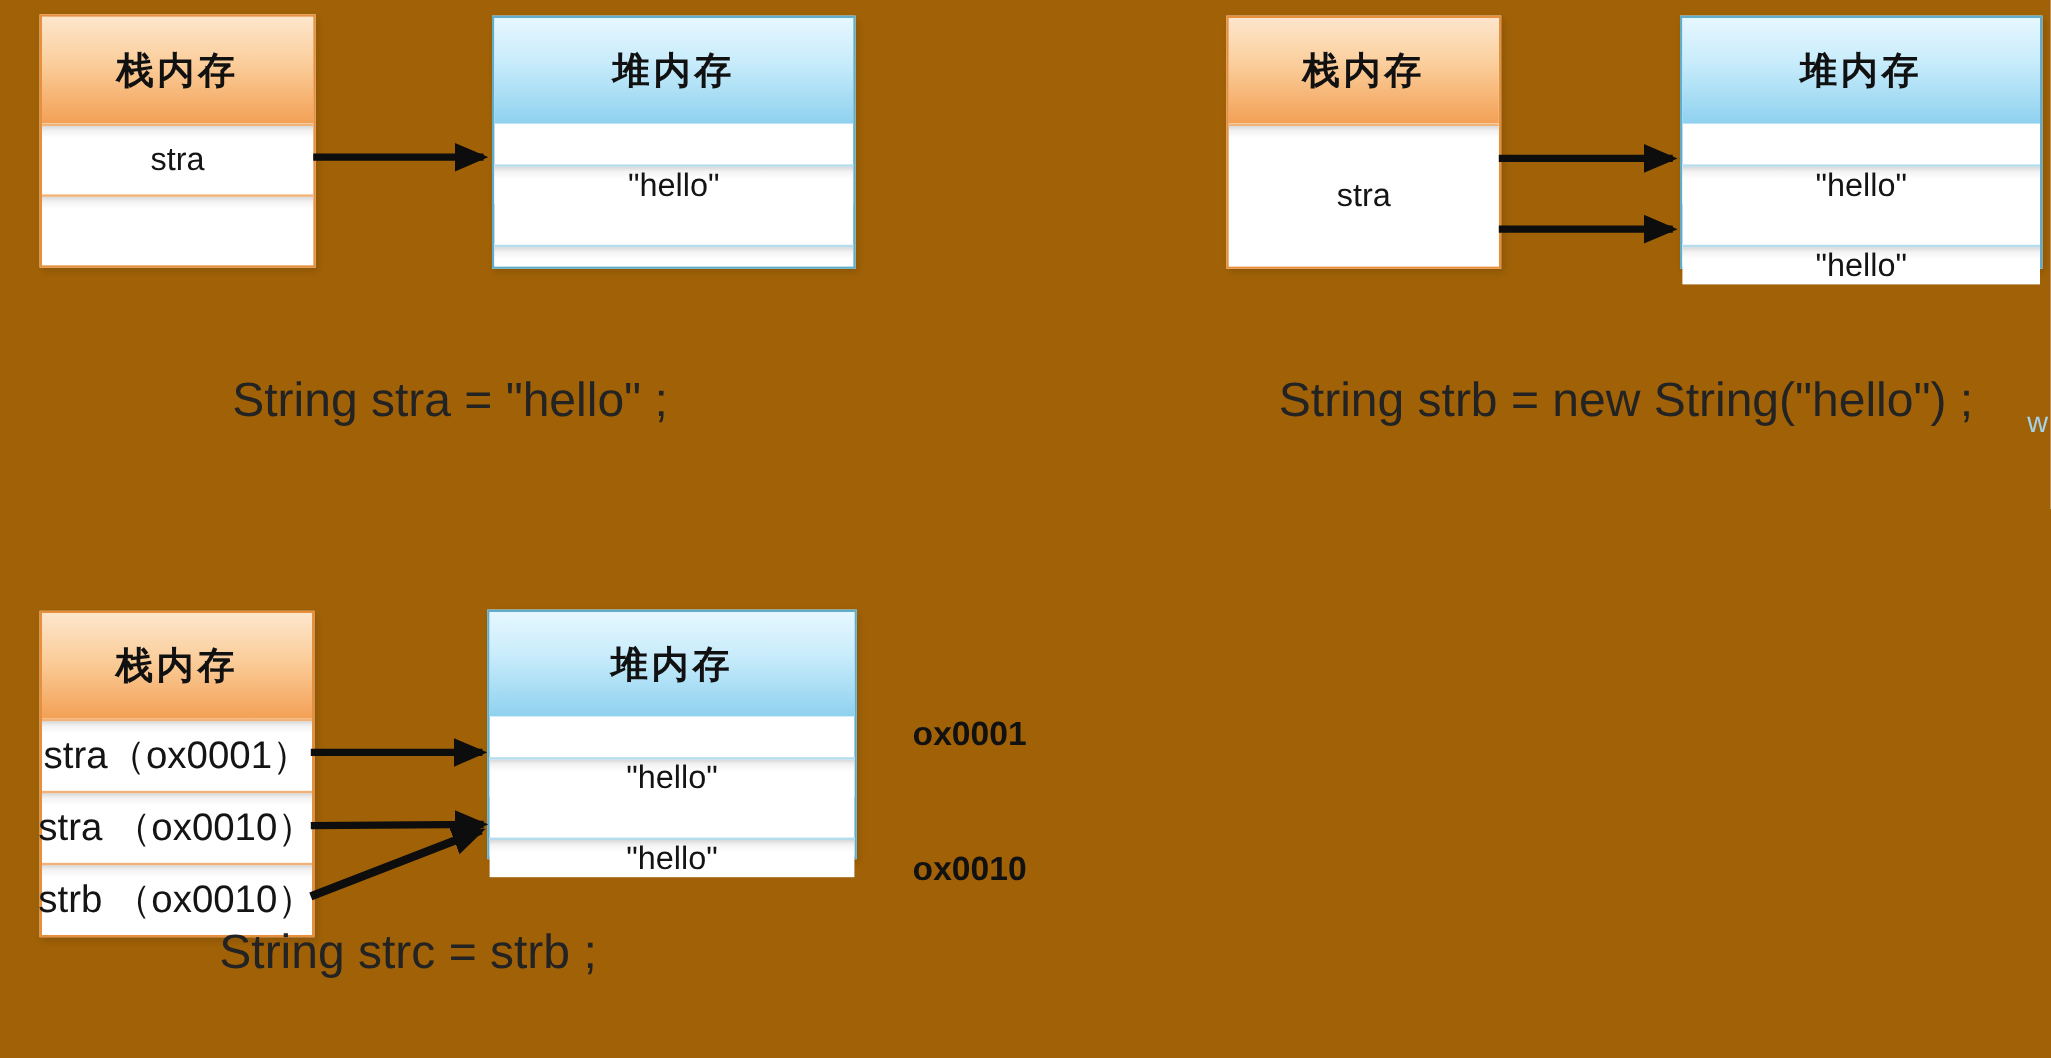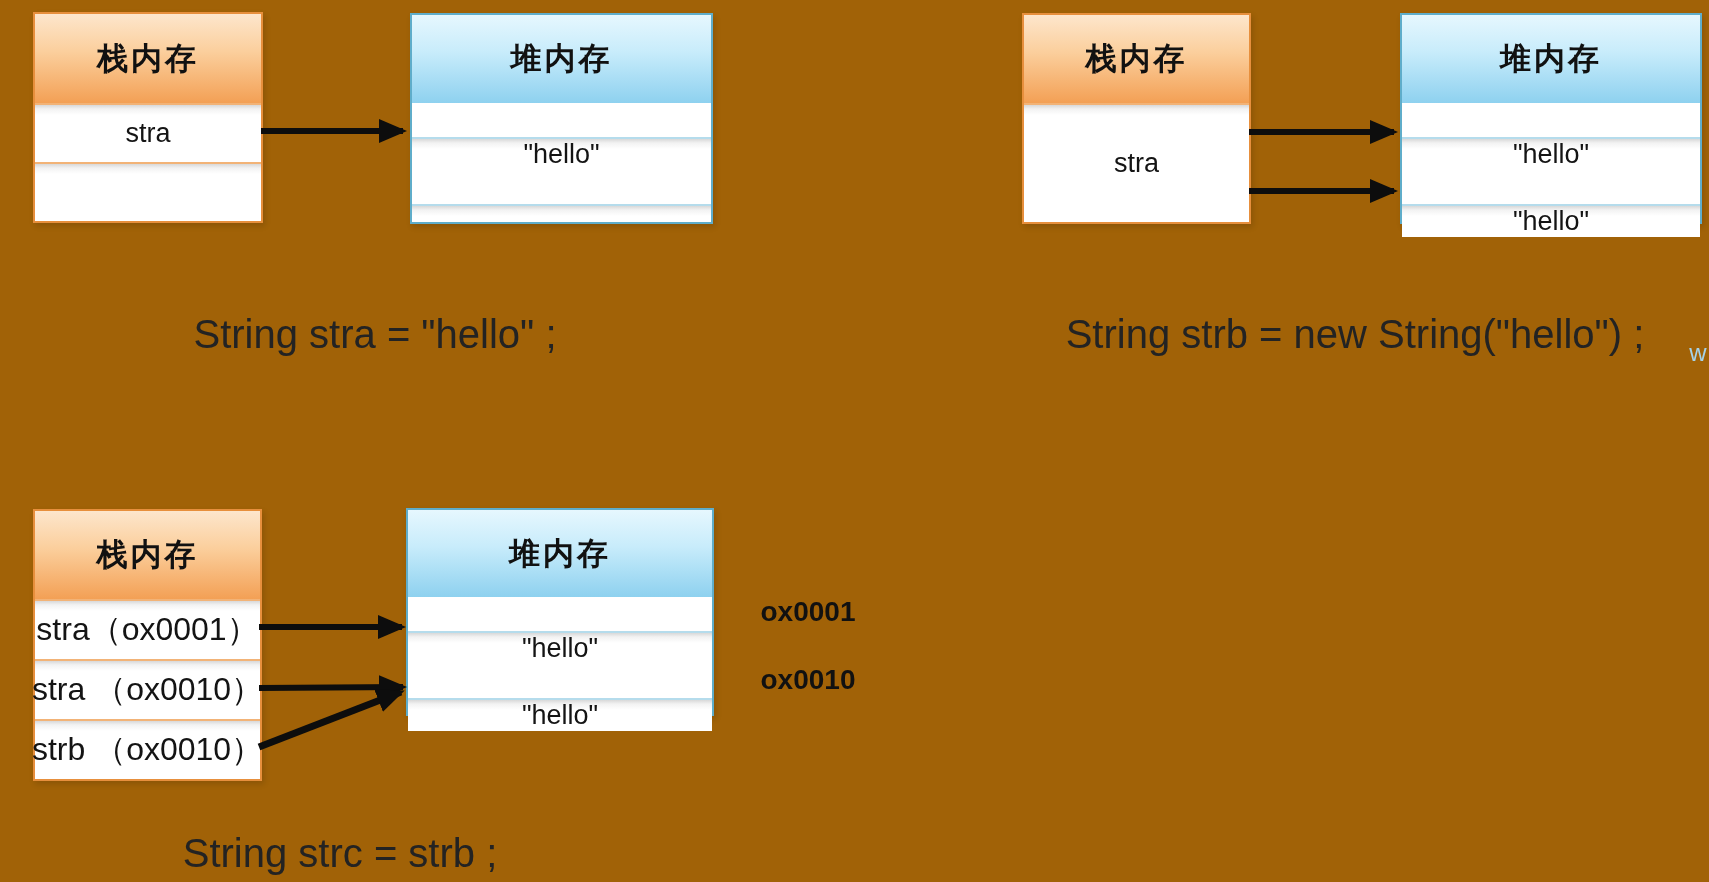--- a/index.html
+++ b/index.html
@@ -161,17 +161,17 @@
     <div class="row addr-row">strb （ox0010）</div>
   </div>
 
   <div class="membox heap" style="left:406px; top:508px; width:304px; height:204px;">
     <div class="hdr" style="height:87px;">堆内存</div>
     <div class="row">"hello"</div>
     <div class="row">"hello"</div>
   </div>
 
   <div class="addr-label" style="left:808px; top:612px;">ox0001</div>
-  <div class="addr-label" style="left:808px; top:680px;">ox0010</div>
+  <div class="addr-label" style="left:808px; top:724px;">ox0010</div>
 
-  <div class="caption" style="left:340px; top:853px;">String strc = strb ;</div>
+  <div class="caption" style="left:340px; top:794px;">String strc = strb ;</div>
 
 </div>
 
 </body></html>

